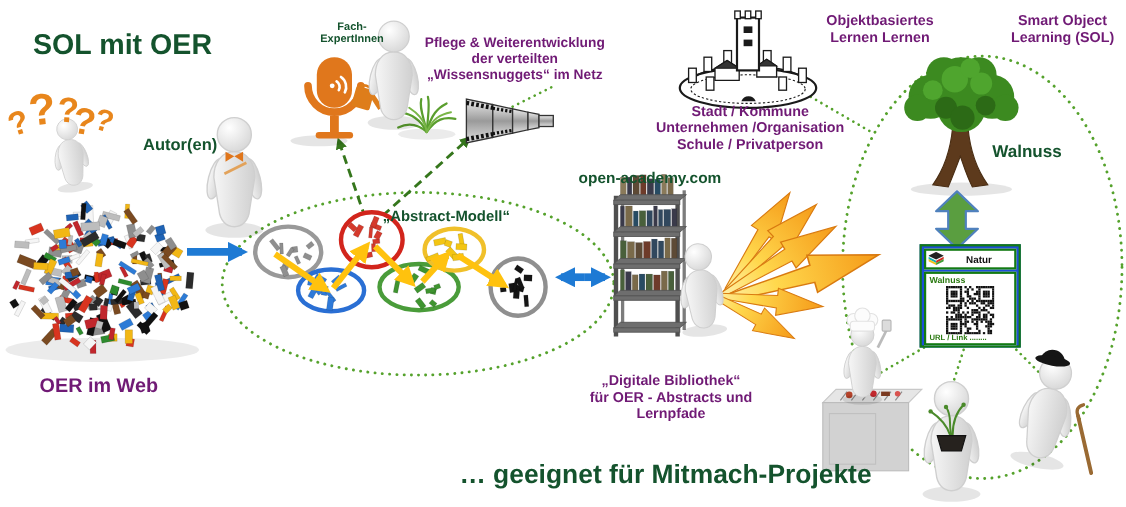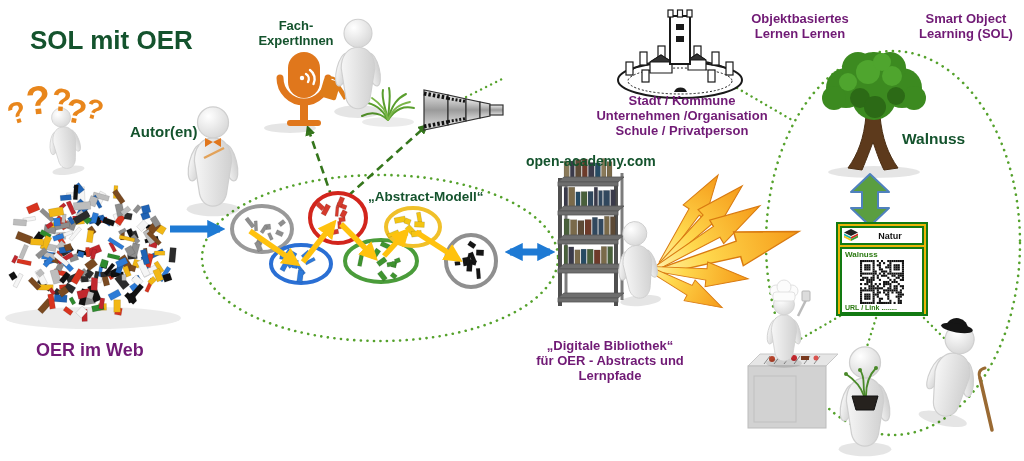--- a/index.html
+++ b/index.html
@@ -6,21 +6,21 @@
   html,body{background:#fff}
   #stage{position:relative;width:1024px;height:461px;background:#fff;overflow:hidden;
          font-family:"Liberation Sans",sans-serif}
   #gfx{position:absolute;left:0;top:0}
   .txt{position:absolute;font-weight:bold;white-space:pre-line;line-height:1.14}
   .g{color:#14532d}
   .o{color:#701a75}
   .ctr{text-align:center}
   .qm{position:absolute;font-weight:bold;color:#e8861c;line-height:1}
   
-  .card{position:absolute;left:836px;top:222px;width:92px;height:94px;background:#eab308;
+  .card{position:absolute;left:836px;top:222px;width:92px;height:94px;background:#1d4ed8;
         border:2px solid #127a12;padding:2px;display:flex;flex-direction:column;gap:2px}
   .card-head{display:flex;align-items:center;gap:2px;border:2px solid #127a12;padding:1px 2px;height:20px;background:#fff}
   .card-cat{flex:1;text-align:center;font-weight:bold;font-size:9px;color:#111}
   .card-body{flex:1;border:2px solid #127a12;display:flex;flex-direction:column;padding:1px 3px;background:#fff}
   .card-obj{font-size:8px;font-weight:bold;color:#2c7a12}
   .card-link{font-size:7px;font-weight:bold;color:#2c7a12}
   #qr{align-self:center;margin-top:1px}
 </style>
 </head>
 <body>
@@ -590,36 +590,40 @@
 
 <div class="txt g" style="left:30px;top:26px;font-size:26px">SOL mit OER</div>
 
 <span class="qm" style="left:8px;top:98px;font-size:30px;transform:rotate(-18deg)">?</span>
 <span class="qm" style="left:26px;top:80px;font-size:40px;transform:rotate(-6deg)">?</span>
 <span class="qm" style="left:52px;top:84px;font-size:32px;transform:rotate(4deg)">?</span>
 <span class="qm" style="left:66px;top:94px;font-size:34px;transform:rotate(10deg)">?</span>
 <span class="qm" style="left:86px;top:96px;font-size:28px;transform:rotate(16deg)">?</span>
 
 <div class="txt g" style="left:130px;top:123px;font-size:15px">Autor(en)</div>
-<div class="txt g ctr" style="left:240px;top:19px;width:112px;font-size:13px">Fach-
+<div class="txt g ctr" style="left:264px;top:19px;width:112px;font-size:10px">Fach-
 ExpertInnen</div>
+<div class="txt o ctr" style="left:372px;top:32px;width:192px;font-size:12.5px">Pflege &amp; Weiterentwicklung
+der verteilten
+„Wissensnuggets“ im Netz</div>
 <div class="txt o" style="left:36px;top:340px;font-size:18px">OER im Web</div>
-<div class="txt g" style="left:368px;top:189px;font-size:13.5px">„Abstract-Modell“</div>
+<div class="txt g" style="left:348px;top:189px;font-size:13.5px">„Abstract-Modell“</div>
 <div class="txt o ctr" style="left:524px;top:339px;width:172px;font-size:13px">„Digitale Bibliothek“
 für OER - Abstracts und
 Lernpfade</div>
 <div class="txt g" style="left:526px;top:154px;font-size:14px">open-academy.com</div>
 <div class="txt o ctr" style="left:742px;top:12px;width:116px;font-size:13px">Objektbasiertes
 Lernen Lernen</div>
 <div class="txt o ctr" style="left:592px;top:94px;width:180px;font-size:13px">Stadt / Kommune
 Unternehmen /Organisation
 Schule / Privatperson</div>
 <div class="txt o ctr" style="left:908px;top:12px;width:116px;font-size:13px">Smart Object
 Learning (SOL)</div>
 <div class="txt g" style="left:902px;top:130px;font-size:15.5px">Walnuss</div>
+<div class="txt g ctr" style="left:390px;top:418px;width:430px;font-size:24px">… geeignet für Mitmach-Projekte</div>
 
 <div class="card">
   <div class="card-head">
     <svg width="14" height="13" viewBox="0 0 14 13">
       <polygon points="7,0 14,3.5 7,7 0,3.5" fill="#222"></polygon>
       <polygon points="0,4.5 7,8 7,10 0,6.5" fill="#18b0b0"></polygon>
       <polygon points="14,4.5 7,8 7,10 14,6.5" fill="#d42a20"></polygon>
       <polygon points="0,6.5 7,10 7,12 0,8.5" fill="#f5c518"></polygon>
       <polygon points="14,6.5 7,10 7,12 14,8.5" fill="#3f9c35"></polygon>
     </svg>

